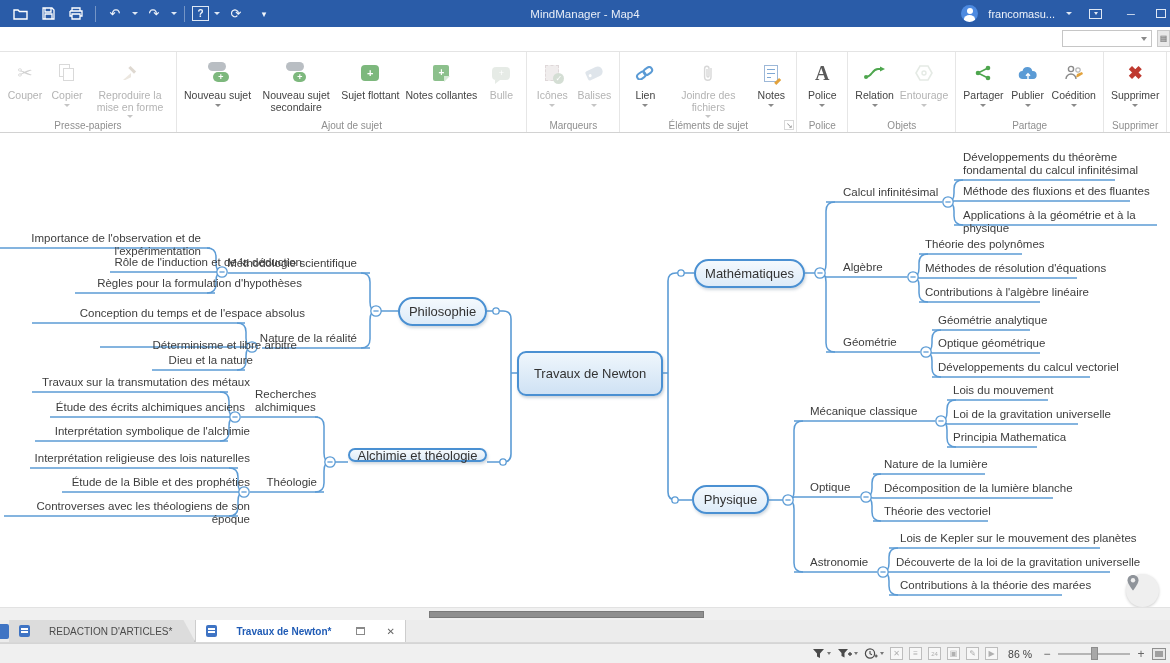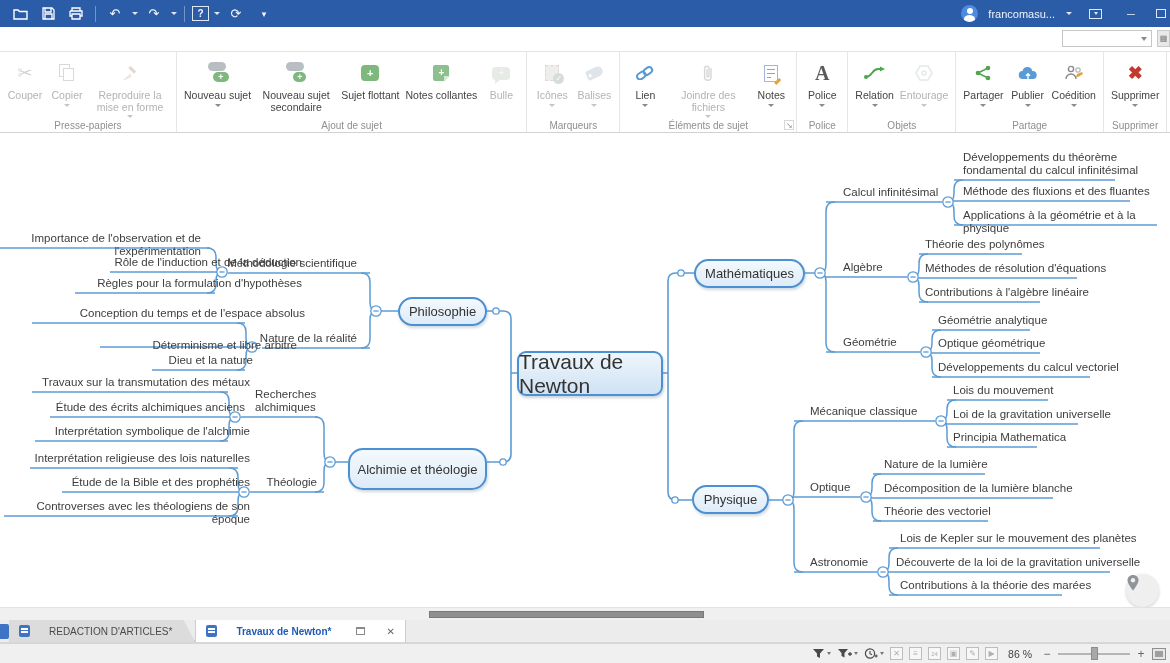--- a/index.html
+++ b/index.html
@@ -76,21 +76,21 @@
   .ic-doc { position:relative; width:14px; height:17px; background:#fff; border:1px solid #9db8d8; }
   .ic-doc i { position:absolute; left:2px; height:1.5px; background:#7fa8d4; right:2px; }
   .ic-doc .l1{top:3px}.ic-doc .l2{top:7px}.ic-doc .l3{top:11px; right:6px}
   .ic-doc:after { content:""; position:absolute; right:-4px; bottom:-2px; width:7px; height:2.5px; background:#e2a23c; transform:rotate(-45deg); }
 
   
   .canvas { position:absolute; left:0; top:133px; width:1170px; height:474px; background:#fff; overflow:hidden; }
   .canvas svg { position:absolute; left:0; top:0; }
   .node { position:absolute; }
   .node.sub { font-size:11.5px; line-height:12.5px; color:#3d3d3d; white-space:pre-line; }
-  .node.central { display:flex; align-items:center; justify-content:center; font-size:21px; color:#333;
+  .node.central { display:flex; align-items:center; justify-content:center; font-size:13px; color:#333;
     background:linear-gradient(#eff6fc,#cfe2f4); border:2px solid #4a90d2; border-radius:9px; box-shadow:1px 2px 3px rgba(100,125,150,.35); }
   .node.main { display:flex; align-items:center; justify-content:center; font-size:13px; color:#333;
     background:linear-gradient(#f4f9fd,#ddebf8); border:2px solid #4a90d2; border-radius:15px; box-shadow:1px 2px 3px rgba(100,125,150,.3); }
   .pinbtn { position:absolute; left:1126px; top:441px; width:33px; height:33px; border-radius:50%; background:#efefef; box-shadow:0 1px 3px rgba(0,0,0,.2); display:flex; align-items:center; justify-content:center; }
 
   
   .hscroll { position:absolute; left:0; top:607px; width:1170px; height:13px; background:#f0f0f0; border-top:1px solid #e2e2e2; }
   .hthumb { position:absolute; left:429px; top:3px; width:275px; height:7px; background:#8f8f8f; border:1px solid #7a7a7a; }
 
   
@@ -142,20 +142,21 @@
     <span class="tb-btn">↶</span>
       <span class="tb-caret"></span>
     <span class="tb-btn">↷</span>
       <span class="tb-caret"></span>
     <span class="tb-sep"></span>
     <span class="tb-btn" style="border:1.3px solid #dfe8f4; width:17px; height:15px; font-size:10px; font-weight:bold;">?</span>
       <span class="tb-caret"></span>
     <span class="tb-btn">⟳</span>
     <span class="tb-btn" style="font-size:9px;">▾</span>
   </div>
+  <div class="tb-title">MindManager - Map4</div>
   <div class="tb-right">
     <span class="avatar">
         <i></i>
         <b></b>
       </span>
     <span class="username">francomasu...</span>
     <span class="tb-caret"></span>
     <span class="winbtn">
         <span class="ic-ribbonopt"></span>
       </span>
@@ -497,21 +498,21 @@
       <circle cx="941" cy="288" r="5.2" fill="#fff" stroke="#5b9bd5" stroke-width="1.3"></circle>
       <line x1="938.4" x2="943.6" y1="288" y2="288" stroke="#5b9bd5" stroke-width="1.3"></line>
       <circle cx="866" cy="364" r="5.2" fill="#fff" stroke="#5b9bd5" stroke-width="1.3"></circle>
       <line x1="863.4" x2="868.6" y1="364" y2="364" stroke="#5b9bd5" stroke-width="1.3"></line>
       <circle cx="883" cy="439" r="5.2" fill="#fff" stroke="#5b9bd5" stroke-width="1.3"></circle>
       <line x1="880.4" x2="885.6" y1="439" y2="439" stroke="#5b9bd5" stroke-width="1.3"></line>
     </svg>
   <div id="nodes">
       <div class="node central" style="left: 517px; top: 218px; width: 146px; height: 45px;">Travaux de Newton</div>
       <div class="node main" style="left: 398px; top: 164px; width: 89px; height: 29px;">Philosophie</div>
-      <div class="node main" style="left: 348px; top: 315px; width: 139px; height: 42px;">Alchimie et théologie</div>
+      <div class="node main" style="left: 348px; top: 315px; width: 139px; height: 14px;">Alchimie et théologie</div>
       <div class="node main" style="left: 694px; top: 126px; width: 111px; height: 29px;">Mathématiques</div>
       <div class="node main" style="left: 692px; top: 352px; width: 77px; height: 29px;">Physique</div>
       <div class="node sub" style="top: 124px; right: 813px; text-align: right;">Méthodologie scientifique</div>
       <div class="node sub" style="top: 199px; right: 813px; text-align: right;">Nature de la réalité</div>
       <div class="node sub" style="top: 255px; left: 255px; text-align: left;">Recherches
 alchimiques</div>
       <div class="node sub" style="top: 343px; right: 853px; text-align: right;">Théologie</div>
       <div class="node sub" style="top: 53px; left: 843px; text-align: left;">Calcul infinitésimal</div>
       <div class="node sub" style="top: 128px; left: 843px; text-align: left;">Algèbre</div>
       <div class="node sub" style="top: 203px; left: 843px; text-align: left;">Géométrie</div>

